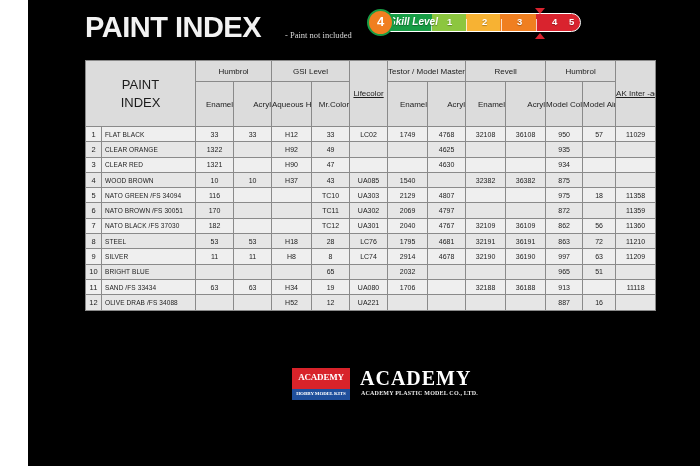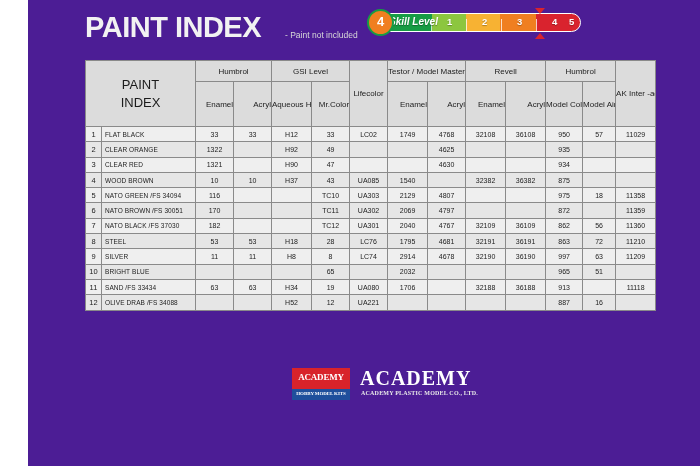--- a/index.html
+++ b/index.html
@@ -7,34 +7,34 @@
     width:700px;height:466px;
     background:#ffffff;
     font-family:"Liberation Sans", sans-serif;
     overflow:hidden;
   }
   #stage{position:relative;width:700px;height:466px;background:#ffffff;}
 
   
   #panel{
     position:absolute;left:28px;top:0;width:672px;height:466px;
-    background:#4c1d95;
+    background:#000000;
   }
 
   
   #header{position:absolute;left:57px;top:8px;width:615px;height:48px;}
   #title{
     position:absolute;left:0;top:2px;
     font-size:29px;font-weight:bold;color:#f2f2f2;
     letter-spacing:-0.5px;line-height:34px;
     white-space:nowrap;
   }
   #subtitle{
     position:absolute;left:200px;top:22px;
-    font-size:8.5px;color:#d8d8d8;white-space:nowrap;
+    font-size:8.5px;color:#d8d8d8;white-space:nowrap;font-family:Liberation Serif, serif;
   }
 
   
   #skill{position:absolute;left:339px;top:9px;width:216px;height:28px;}
   #skill-bar{
     position:absolute;left:12px;top:4px;width:202px;height:19px;
     border-radius:10px;
     border:1.5px solid #ffffff;
     background:linear-gradient(to right,
       #179c45 0%, #179c45 26%,
@@ -89,21 +89,21 @@
     white-space:nowrap;
   }
   thead th{
     background:#dcdcdc;
     font-size:8px;
     font-weight:normal;
     line-height:9px;
   }
   th.grp{height:20px;}
   th.sub{height:44px;text-align:right;}
-  th.tall{height:64px;}
+  th.tall{height:64px;text-decoration:underline;}
   #th-paintindex{
     font-size:13px;line-height:18px;color:#1c1c1c;
   }
   tbody td{height:14.3px;background:#efefef;}
   tbody tr:nth-child(even) td{background:#e6e6e6;}
   td.idx{width:16px;font-size:7.5px;}
   td.nm{
     text-align:left;padding-left:3px;
     font-size:6.5px;letter-spacing:.1px;
   }

